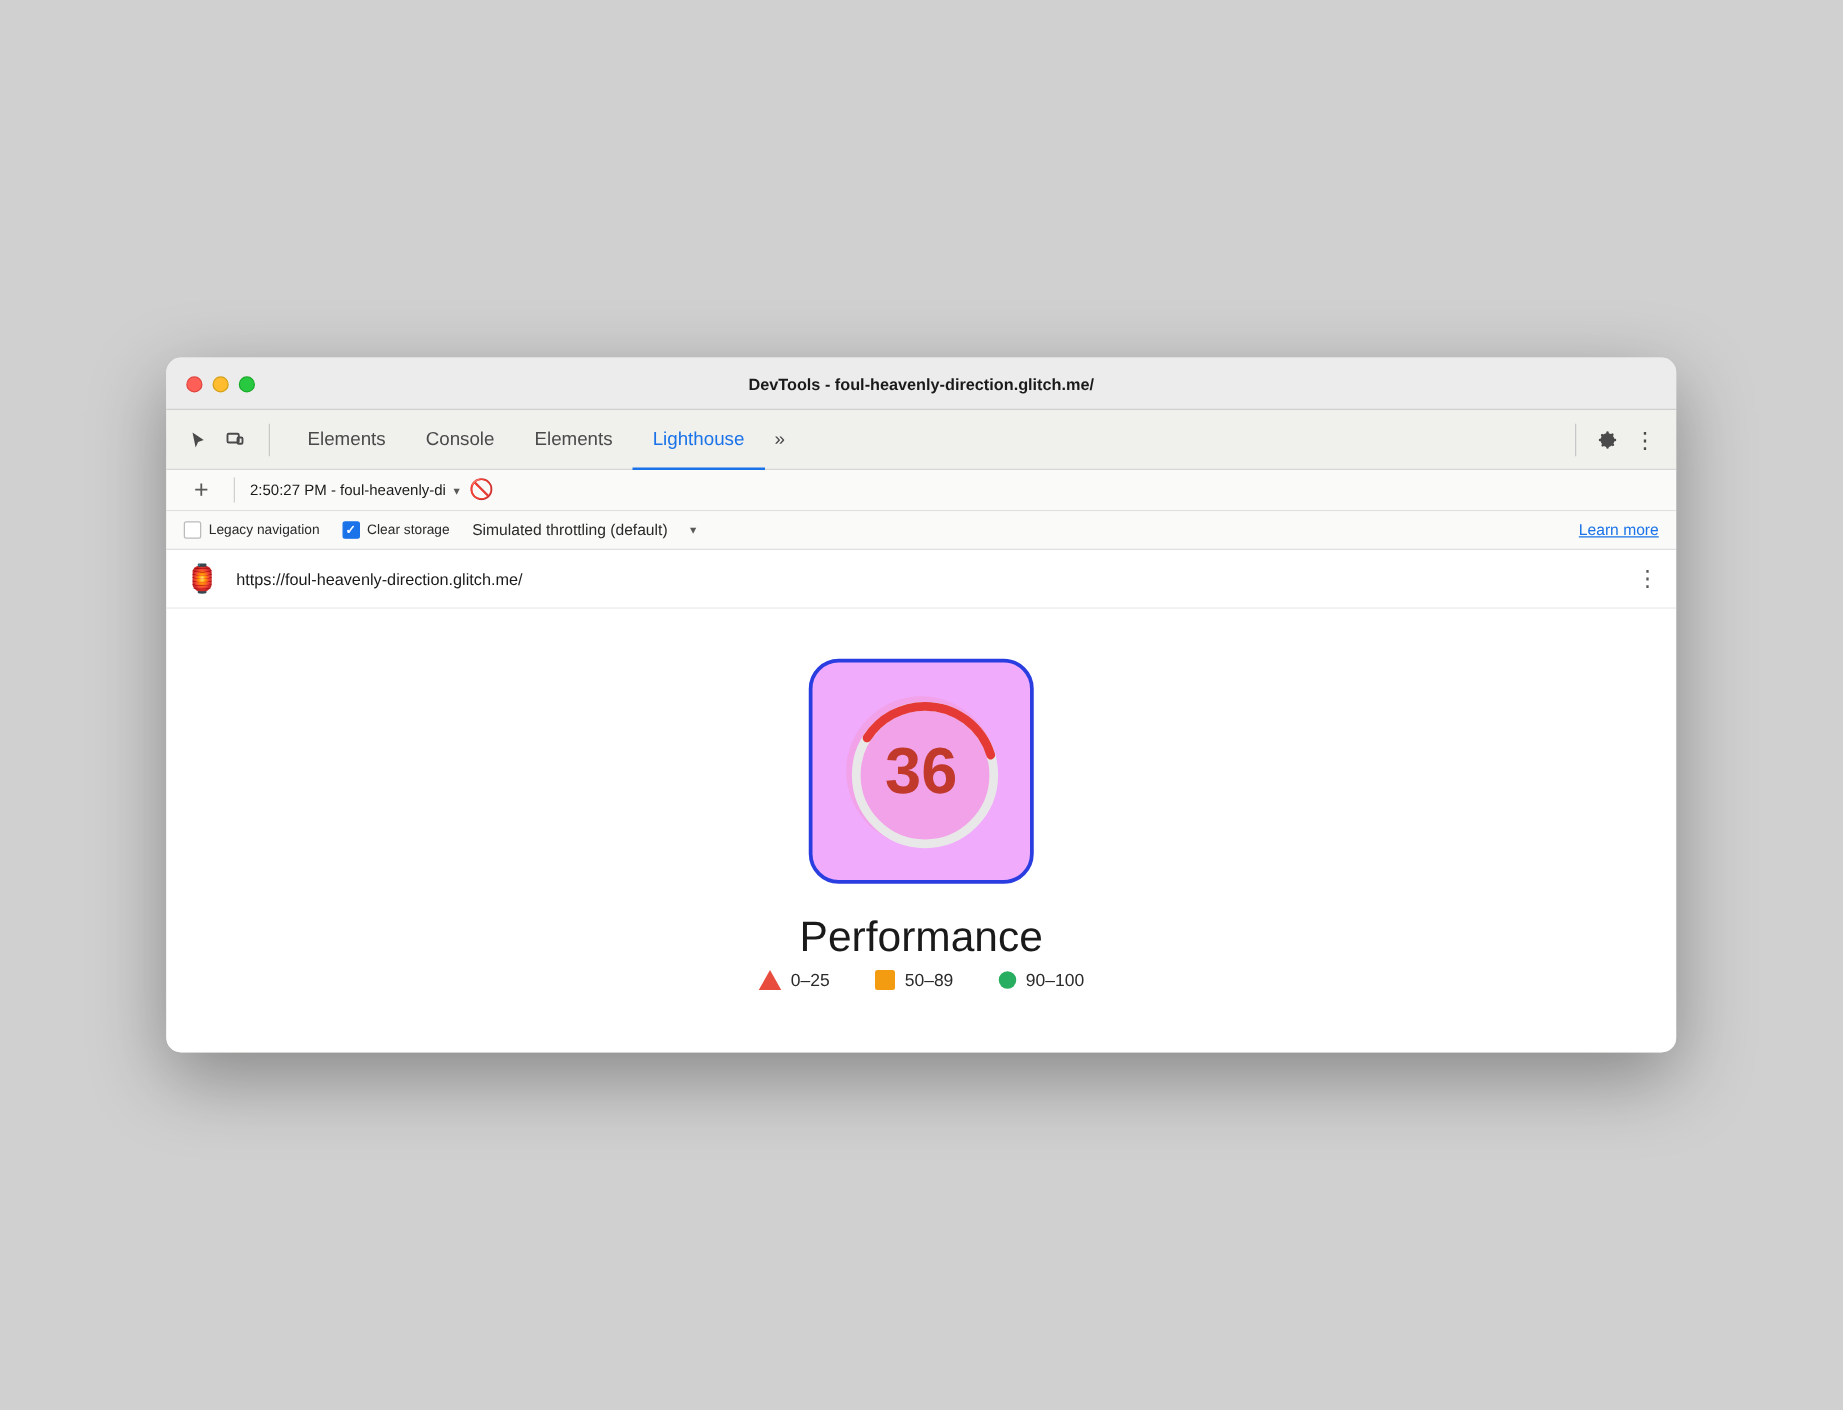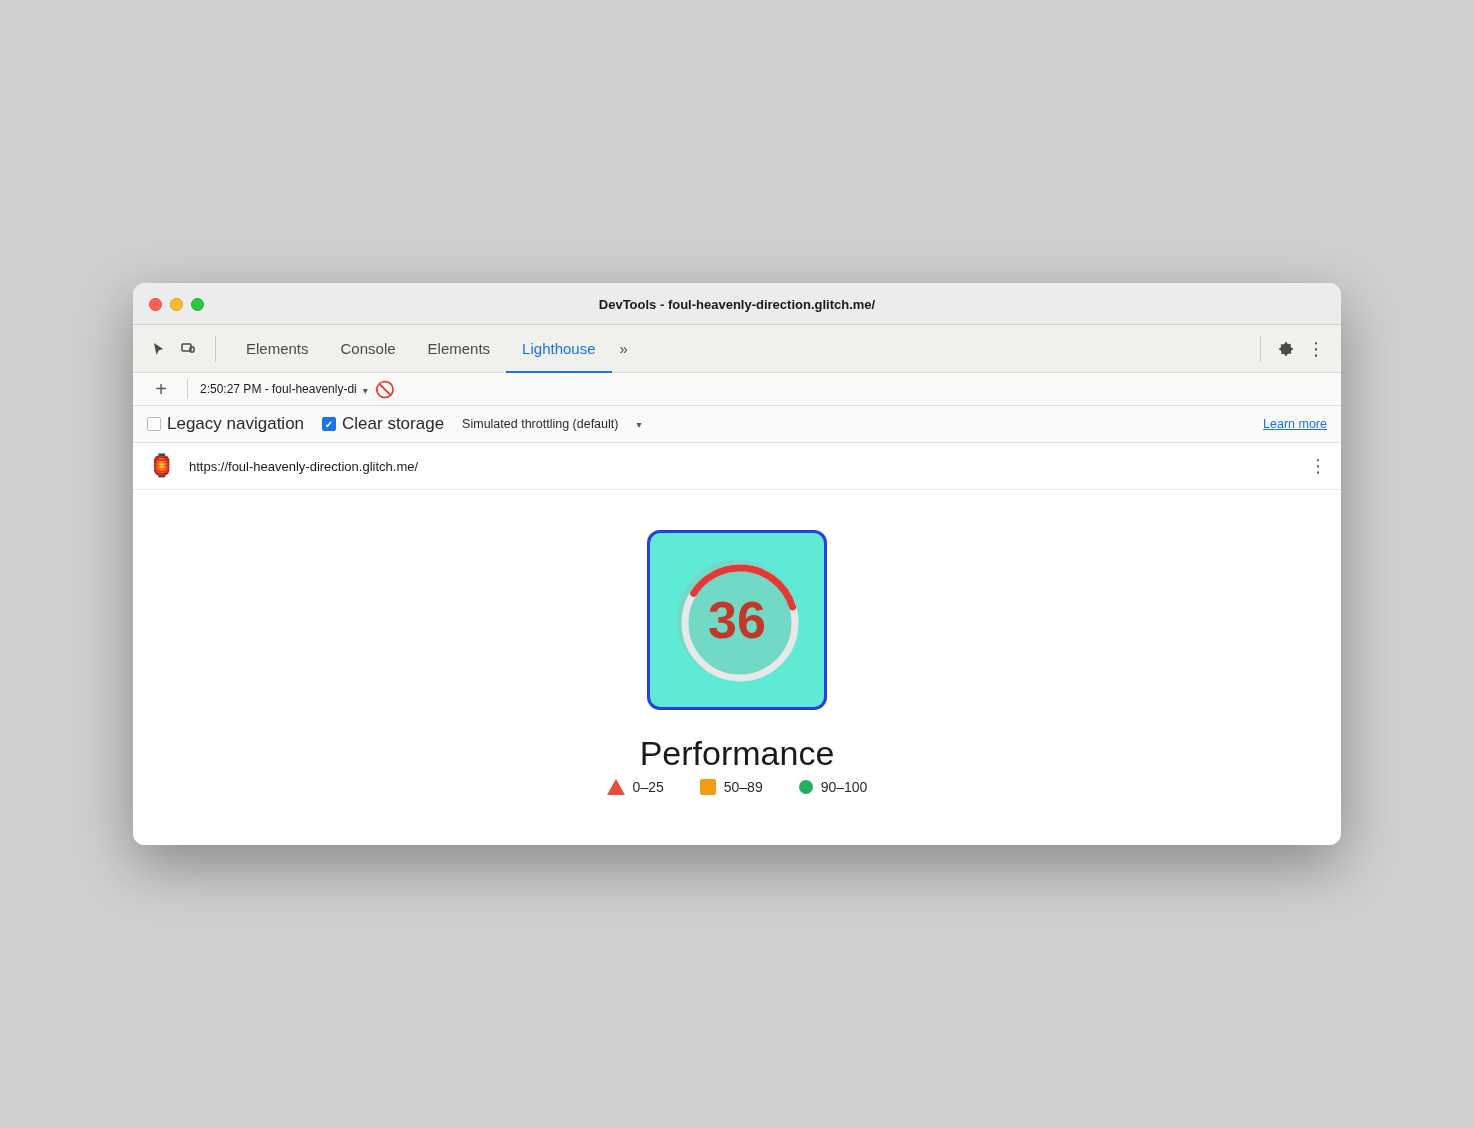--- a/index.html
+++ b/index.html
@@ -185,21 +185,21 @@
       padding: 8px 14px;
       display: flex;
       align-items: center;
       gap: 18px;
     }
 
     .checkbox-item {
       display: flex;
       align-items: center;
       gap: 6px;
-      font-size: 17px;
+      font-size: 11px;
       color: #2a2a2a;
       cursor: pointer;
     }
 
     .checkbox-box {
       width: 14px;
       height: 14px;
       border: 1.5px solid #bbb;
       border-radius: 2px;
       display: flex;
@@ -275,22 +275,22 @@
       width: 180px;
       height: 180px;
       position: relative;
       margin-bottom: 24px;
     }
 
     .gauge-card {
       width: 180px;
       height: 180px;
       border: 3px solid #2a3de0;
-      border-radius: 13px;
-      background: #5eead4;
+      border-radius: 24px;
+      background: #f0abfc;
       display: flex;
       align-items: center;
       justify-content: center;
       position: relative;
       overflow: hidden;
     }
 
     .gauge-bg-circle {
       position: absolute;
       width: 120px;

